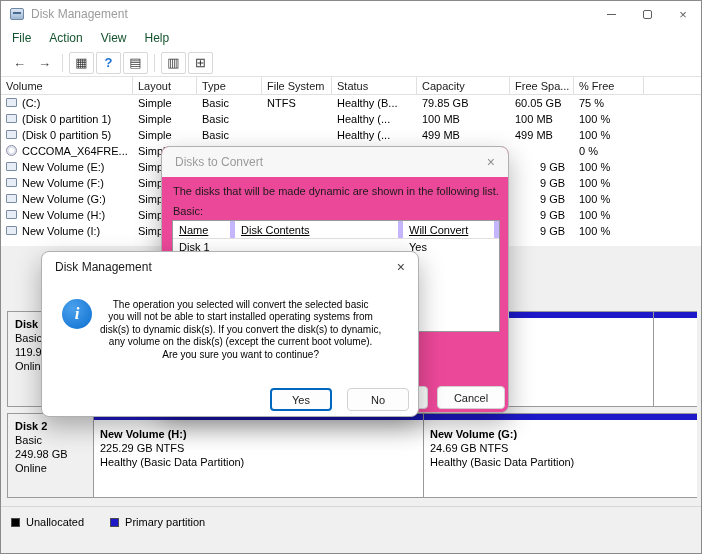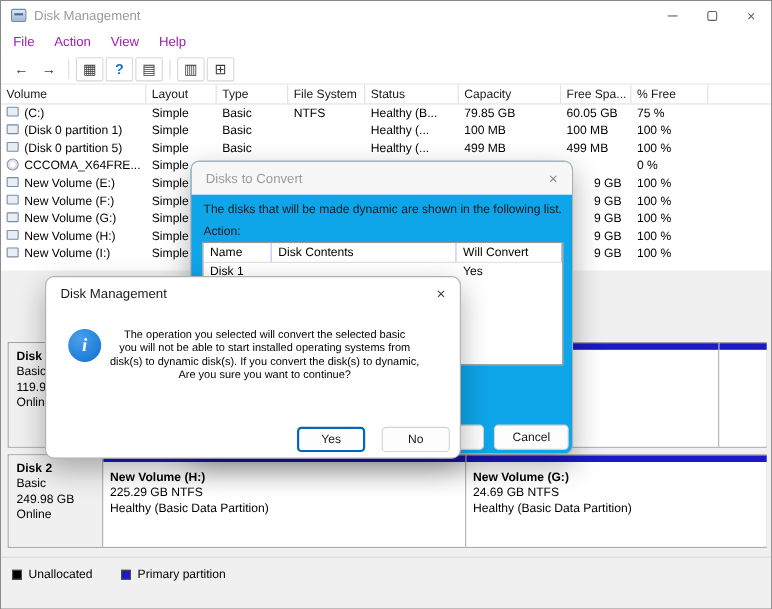--- a/index.html
+++ b/index.html
@@ -16,21 +16,21 @@
               background: #4a6a92; }
   .title-text { margin-left: 7px; font-size: 12px; color: var(--titlebar_inactive_text, #9b9b9b); }
   .caption-btns { position: absolute; right: 0; top: 0; height: 26px; display: flex; }
   .cap-btn { width: 36px; height: 26px; display: flex; align-items: center; justify-content: center;
              color: #5f5f5f; font-size: 13px; }
   .min-glyph { width: 9px; height: 1px; background: #5f5f5f; }
   .max-glyph { width: 9px; height: 9px; border: 1px solid #5f5f5f; border-radius: 2px; }
 
   
   .menubar { position: absolute; top: 26px; left: 0; width: 100%; height: 22px; background: #fff;
-             display: flex; align-items: center; font-size: 12px; color: #a21caf; padding-left: 2px; }
+             display: flex; align-items: center; font-size: 12px; color: #14532d; padding-left: 2px; }
   .menu-item { padding: 0 9px; height: 100%; display: flex; align-items: center; }
 
   
   .toolbar { position: absolute; top: 48px; left: 0; width: 100%; height: 28px; background: #fff;
              border-bottom: 1px solid #e3e3e3; display: flex; align-items: center; padding-left: 6px; }
   .tool-btn { width: 25px; height: 22px; display: flex; align-items: center; justify-content: center;
               font-size: 13px; color: #3a3a3a; border: 1px solid transparent; }
   .tool-btn.boxed { border: 1px solid #d8d8d8; border-radius: 2px; margin: 0 1px; }
   .tool-btn.help { color: #1f6fd0; font-weight: bold; }
   .tool-sep { width: 1px; height: 18px; background: #dcdcdc; margin: 0 5px; }
@@ -75,28 +75,28 @@
   .sq.black { background: var(--unallocated, #000); }
   .sq.blue { background: var(--primary_partition, #1d18c8); }
 
   
   .dialog { position: absolute; border: 1px solid #b0b0b0; border-radius: 8px;
             box-shadow: 0 10px 26px rgba(0,0,0,0.30); overflow: hidden; }
   .dlg-titlebar { height: 30px; display: flex; align-items: center; padding: 0 13px; font-size: 12px; }
   .dlg-titlebar .dlg-close { margin-left: auto; font-size: 14px; color: #8d8d8d; }
 
   
-  .dlg1 { left: 172px; top: 145px; width: 348px; height: 267px; background: #0ea5e9; z-index: 10; }
+  .dlg1 { left: 160px; top: 145px; width: 348px; height: 267px; background: #ec4899; z-index: 10; }
   .dlg1 .dlg-titlebar { color: #9b9b9b; background: #f7f7f7; }
   .dlg1-msg { position: absolute; left: 11px; top: 38px; font-size: 11px; color: #1a1a1a; white-space: nowrap; }
   .dlg1-disks { position: absolute; left: 11px; top: 58px; font-size: 11px; color: #1a1a1a; }
   .listbox { position: absolute; left: 10px; top: 73px; width: 328px; height: 112px; background: #fff;
              border: 1px solid #999; font-size: 11px; }
   .lb-head { display: flex; height: 18px; line-height: 18px; border-bottom: 1px solid #e0e0e0; }
-  .lb-head > div { border-right: 1px solid #c4b5fd; padding-left: 6px; }
+  .lb-head > div { border-right: 5px solid #c4b5fd; padding-left: 6px; text-decoration: underline; }
   .lb-c1 { width: 62px; flex: none; } .lb-c2 { width: 168px; flex: none; } .lb-c3 { flex: 1; }
   .lb-row { display: flex; height: 16px; line-height: 16px; }
   .lb-row > div { padding-left: 6px; border-right: 1px solid transparent; }
 
   .btn { position: absolute; height: 23px; background: #fdfdfd; border: 1px solid #d2d2d2;
          border-radius: 4px; font-size: 11px; font-family: inherit; color: #1a1a1a; }
   .btn-ok { left: 200px; top: 239px; width: 66px; }
   .btn-cancel { left: 275px; top: 239px; width: 68px; }
 
   
@@ -318,21 +318,21 @@
       <span>Primary partition</span>
     </div>
   </div>
 
   <div class="dialog dlg1">
     <div class="dlg-titlebar">
       <span>Disks to Convert</span>
       <span class="dlg-close">×</span>
     </div>
     <div class="dlg1-msg">The disks that will be made dynamic are shown in the following list.</div>
-    <div class="dlg1-disks">Action:</div>
+    <div class="dlg1-disks">Basic:</div>
     <div class="listbox">
       <div class="lb-head">
         <div class="lb-c1">Name</div>
         <div class="lb-c2">Disk Contents</div>
         <div class="lb-c3">Will Convert</div>
       </div>
       <div class="lb-row">
         <div class="lb-c1">Disk 1</div>
         <div class="lb-c2"></div>
         <div class="lb-c3">Yes</div>
@@ -347,19 +347,20 @@
       <span>Disk Management</span>
       <span class="dlg-close">×</span>
     </div>
     <div class="info-icon">
         <span>i</span>
       </div>
     <div class="mb-text">
       <div>The operation you selected will convert the selected basic</div>
       <div>you will not be able to start installed operating systems from</div>
       <div>disk(s) to dynamic disk(s). If you convert the disk(s) to dynamic,</div>
+      <div>any volume on the disk(s) (except the current boot volume).</div>
       <div>Are you sure you want to continue?</div>
     </div>
     <button class="btn btn-yes">Yes</button>
     <button class="btn btn-no">No</button>
   </div>
 
 </div>
 
 </body></html>

